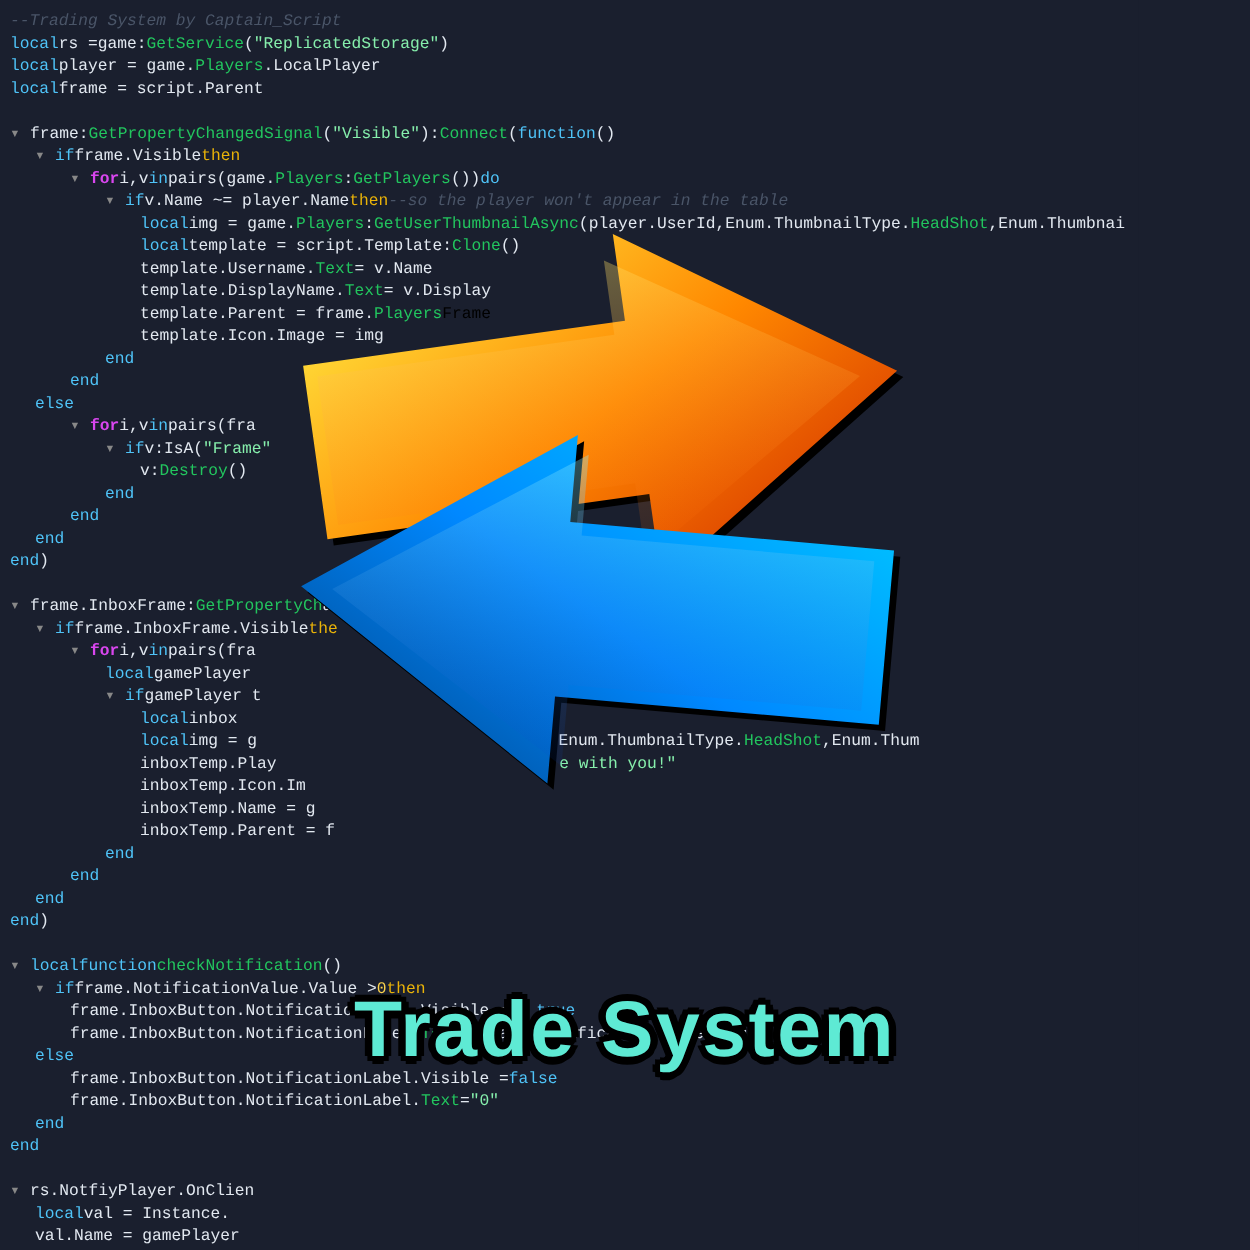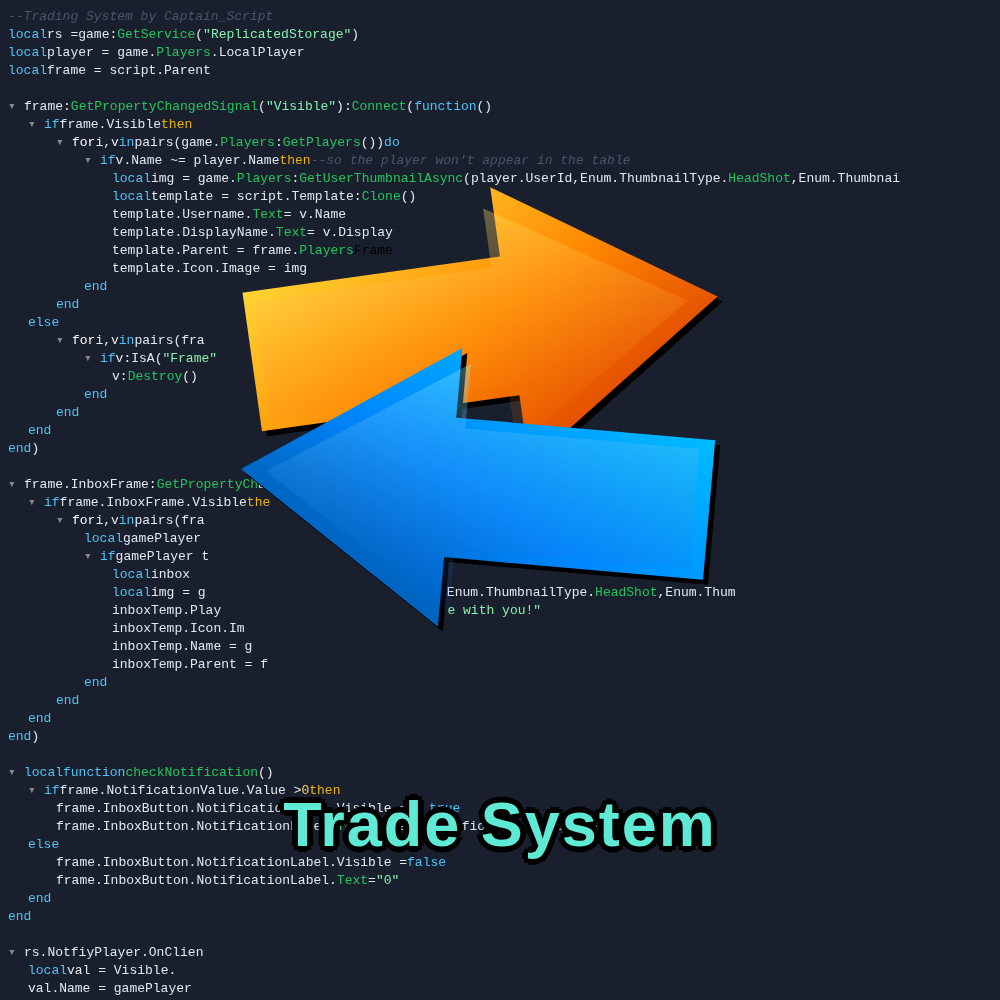--- a/index.html
+++ b/index.html
@@ -42,21 +42,21 @@
       color: #888;
       margin-right: 4px;
       display: inline-block;
       width: 12px;
     }
 
     .kw-local { color: #4fc3f7; }
     .kw-function { color: #4fc3f7; }
     .kw-if { color: #4fc3f7; }
     .kw-then { color: #eab308; }
-    .kw-for { color: #ffffff; }
+    .kw-for { color: #d946ef; font-weight: bold; }
     .kw-in { color: #4fc3f7; }
     .kw-do { color: #4fc3f7; }
     .kw-end { color: #4fc3f7; }
     .kw-else { color: #4fc3f7; }
     .kw-true { color: #4fc3f7; margin-left: 22px; }
     .kw-false { color: #4fc3f7; }
 
     .var-red { color: #22c55e; }
     .var-white { color: #e2e8f0; }
     .str { color: #86efac; }
@@ -376,21 +376,21 @@
     <span class="kw-end">end</span>
   </div>
   <div class="code-line">&nbsp;</div>
 
   <div class="code-line">
     <span class="arrow-toggle">▾</span>
     <span class="var-white">rs.NotfiyPlayer.OnClien</span>
   </div>
   <div class="code-line indent1">
     <span class="kw-local">local </span>
-      <span class="var-white">val = Visible.</span>
+      <span class="var-white">val = Instance.</span>
   </div>
   <div class="code-line indent1">
     <span class="var-white">val.Name = gamePlayer</span>
   </div>
 
 </div>
 
 <div class="arrow-overlay">
   <svg class="arrows" viewBox="0 0 500 520" xmlns="http://www.w3.org/2000/svg">
 

